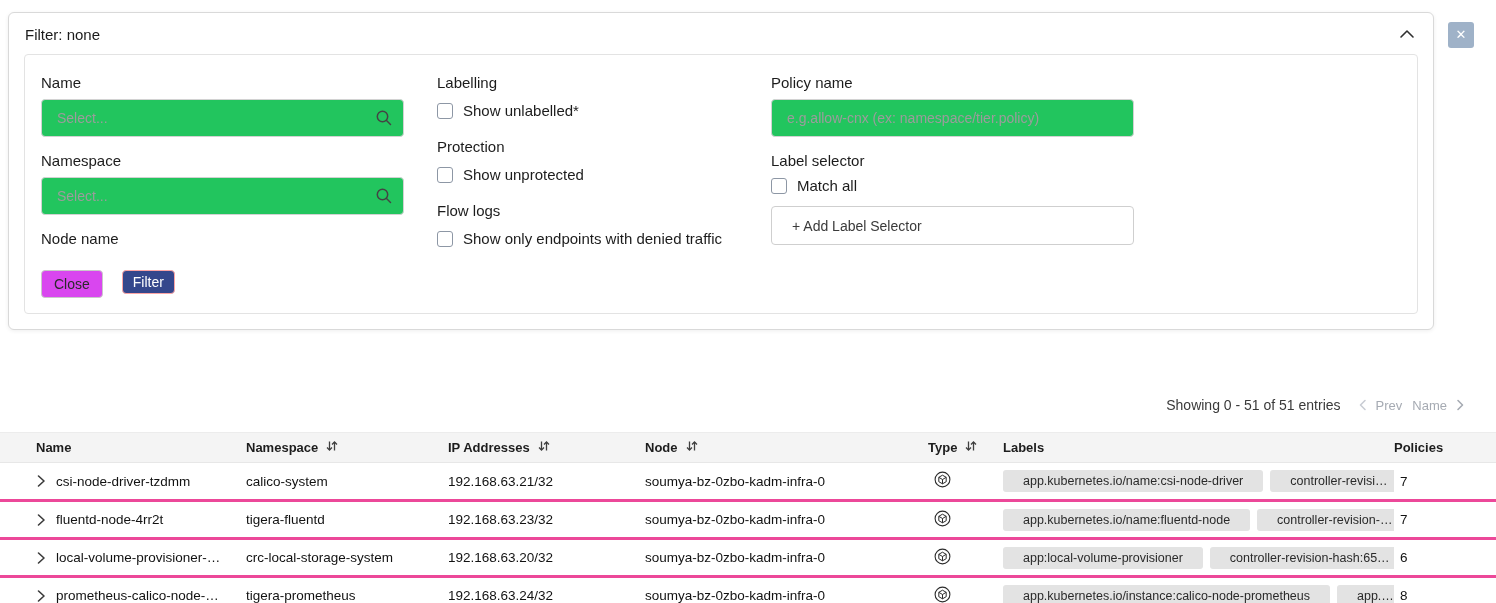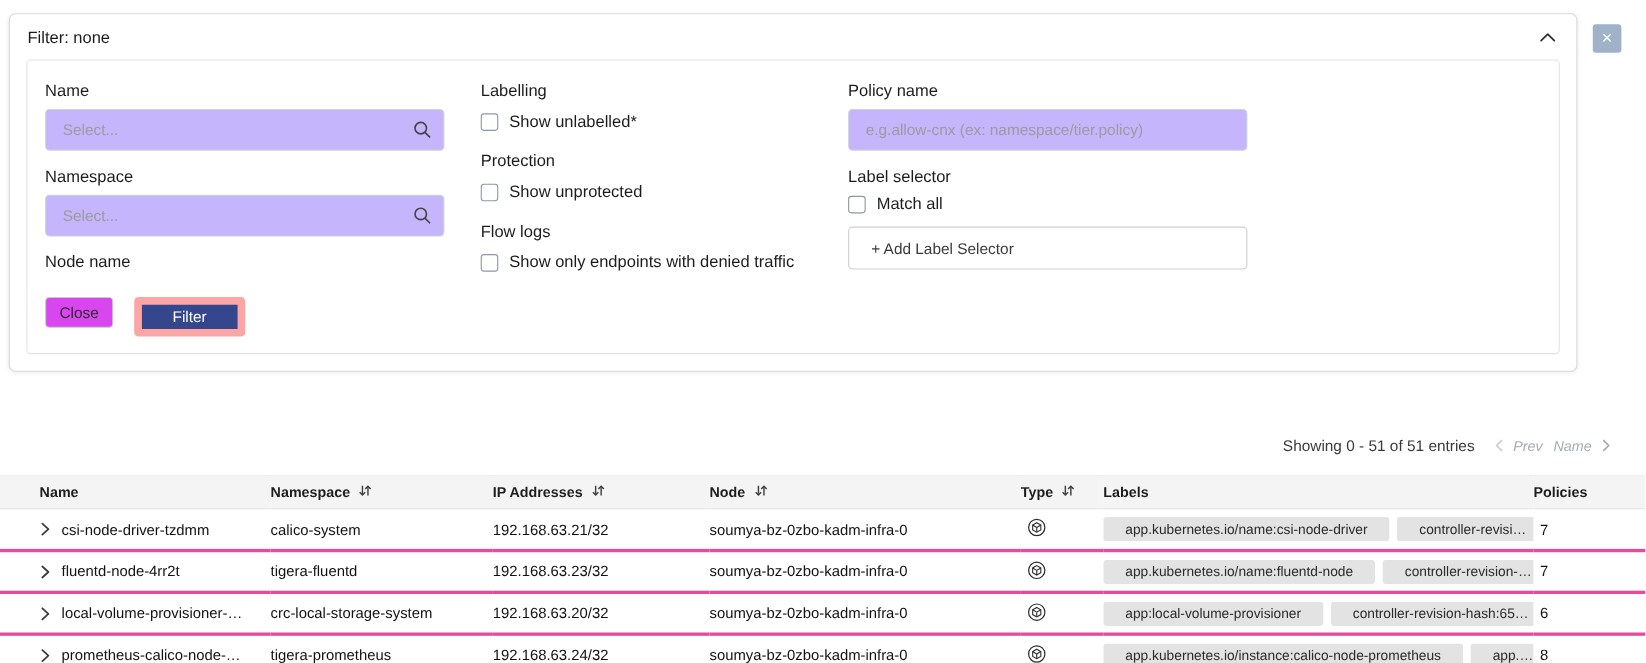--- a/index.html
+++ b/index.html
@@ -16,51 +16,51 @@
   .filter-body { margin: 0 15px 15px 15px; border: 1px solid #e3e3e3; border-radius: 4px;
                  padding: 19px 16px 15px 16px; display: flex; align-items: flex-start; }
   .fcol1 { width: 363px; }
   .fcol2 { width: 310px; margin-left: 33px; }
   .fcol3 { width: 363px; margin-left: 24px; }
 
   .field-label { font-size: 15px; color: #1c1c1c; margin-bottom: 8px; }
   .input-wrap { position: relative; width: 100%; margin-bottom: 15px; }
   .text-input { width: 100%; height: 38px; border: 1px solid #d2d2d2; border-radius: 4px;
                 padding: 0 38px 0 15px; font-size: 14px; color: #333; font-family: "Liberation Sans", sans-serif;
-                background: #c4b5fd; outline: none; }
+                background: #22c55e; outline: none; }
   .text-input::placeholder { color: #9c9c9c; }
   .search-icon { position: absolute; right: 11px; top: 10px; }
 
   .section-heading { font-size: 15px; color: #1c1c1c; margin-bottom: 11px; }
   .checkbox-row { display: flex; align-items: flex-end; margin-bottom: 19px; cursor: pointer; }
   .checkbox-box { width: 16px; height: 16px; border: 1px solid #8d97a5; border-radius: 3px;
                   background: #fff; flex: 0 0 16px; }
   .checkbox-label { font-size: 15px; color: #1c1c1c; margin-left: 10px; white-space: nowrap; }
 
   .match-all-row { margin-top: 4px; margin-bottom: 12px; }
   .add-selector-btn { width: 363px; height: 39px; border: 1px solid #cfcfcf; border-radius: 4px;
                       background: #fff; text-align: left; padding: 0 0 0 20px; font-size: 14px;
                       color: #3a3a3a; font-family: "Liberation Sans", sans-serif; cursor: pointer; }
 
   .btn-row { display: flex; margin-top: 23px; }
   .btn-close { height: 28px; padding: 0 12px; border: 1px solid #c9c9c9; border-radius: 4px; background: #d946ef;
                font-size: 14px; color: #2b2b2b; font-family: "Liberation Sans", sans-serif; cursor: pointer; }
-  .btn-filter { height: 36px; padding: 0 28px; margin-left: 19px; border: 7px solid #fca5a5; border-radius: 4px;
+  .btn-filter { height: 24px; padding: 0 10px; margin-left: 19px; border: 1px solid #fca5a5; border-radius: 4px;
                 background: #35478c; font-size: 14px; color: #fff; font-family: "Liberation Sans", sans-serif; cursor: pointer; }
 
   
   .dismiss-btn { position: absolute; top: 22px; right: 22px; width: 26px; height: 26px; border: none;
                  border-radius: 3px; background: #9fb2c8; color: #fff; font-size: 13px; line-height: 26px;
                  text-align: center; cursor: pointer; font-family: "Liberation Sans", sans-serif; }
 
   
   .pagination { position: absolute; top: 397px; right: 28px; display: flex; align-items: center; }
   .page-summary { font-size: 14px; color: #3a3a3a; margin-right: 14px; }
   .page-chevron { display: flex; align-items: center; padding: 0 4px; cursor: pointer; }
-  .page-link { font-size: 13px; color: #a6abb3; margin: 0 5px; cursor: pointer; font-style: italic; }
+  .page-link { font-size: 13px; color: #a6abb3; margin: 0 5px; cursor: pointer; }
 
   
   .endpoints-table { position: absolute; top: 432px; left: 0; width: 1496px;
                      border-collapse: collapse; table-layout: fixed; }
   .endpoints-table thead tr { background: #f4f4f4; height: 30px; }
   .endpoints-table th { font-size: 13px; font-weight: 700; color: #1d1d1d; text-align: left;
                         padding: 0; border-top: 1px solid #ececec; border-bottom: 1px solid #e7e7e7; }
   .th-flex { display: flex; align-items: center; gap: 7px; }
   .endpoints-table td { height: 38px; padding: 0; border-bottom: 3px solid #ec4899;
                         font-size: 13.5px; color: #121212; vertical-align: middle; white-space: nowrap; overflow: hidden; }

